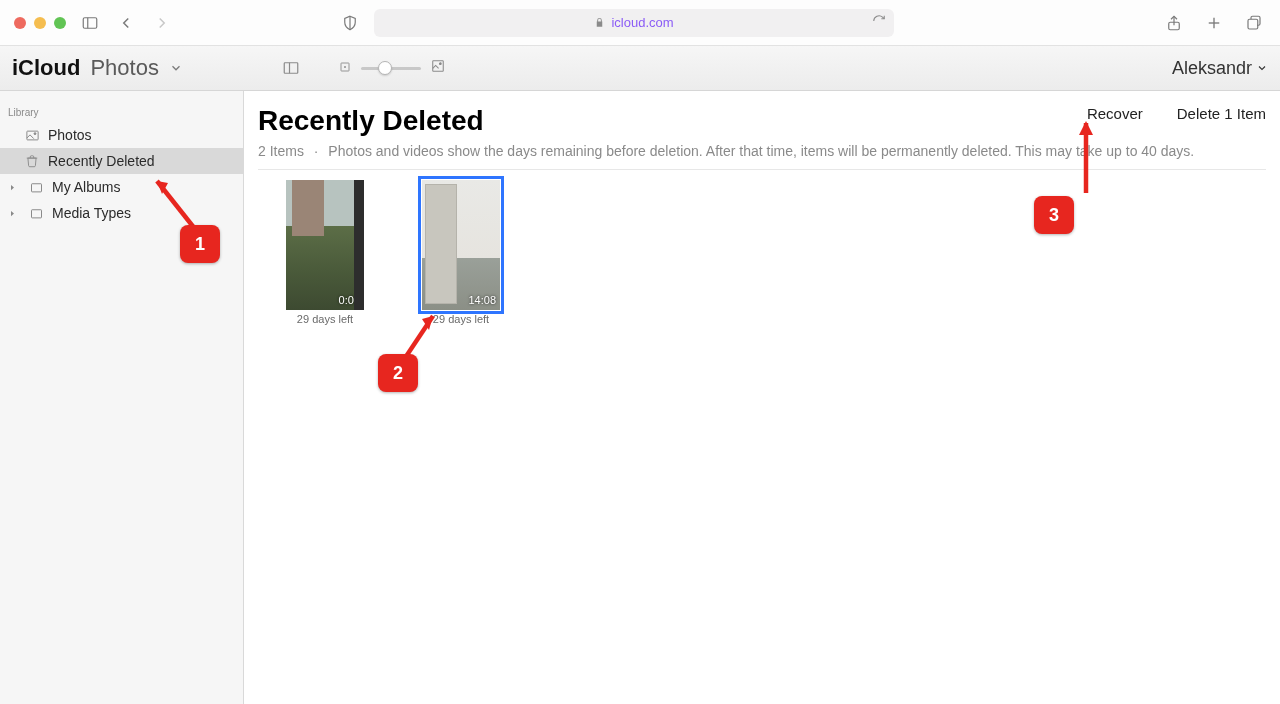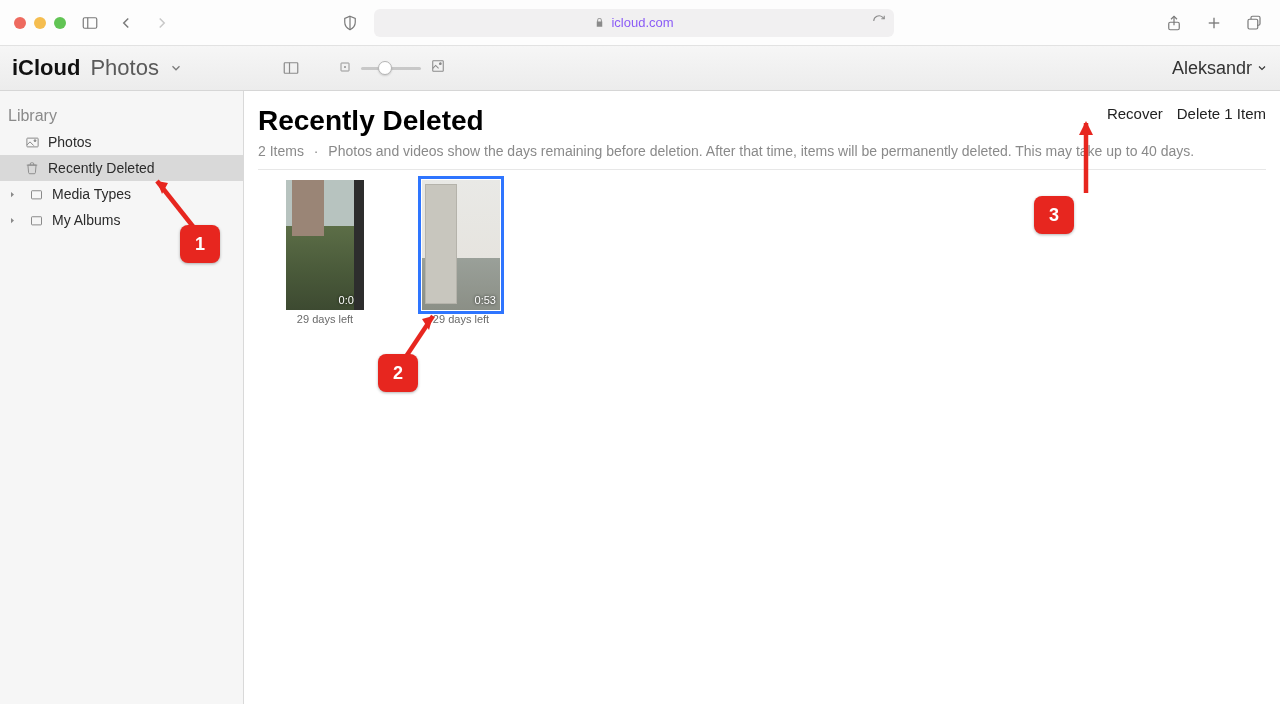--- a/index.html
+++ b/index.html
@@ -23,31 +23,31 @@
   .app-title { display:flex; align-items:center; gap:10px; font-size:22px; font-weight:600; }
   .app-title .thin { font-weight:400; color:#5a5a5a; }
   .app-title .chev { color:#7a7a7a; }
   .zoom-ctrl { display:flex; align-items:center; gap:10px; margin-left:18px; }
   .slider-track { width:60px; height:3px; background:#c8c8c8; border-radius:2px; position:relative; }
   .slider-knob { width:14px; height:14px; background:#fff; border:1px solid #b5b5b5; border-radius:50%; position:absolute; top:50%; transform:translate(-50%,-50%); box-shadow:0 1px 2px rgba(0,0,0,.15); }
   .user-menu { margin-left:auto; font-size:18px; color:#333; display:flex; align-items:center; gap:4px; }
 
   .main { flex:1; display:flex; min-height:0; }
   .sidebar { width:244px; background:#f6f6f6; border-right:1px solid #d9d9d9; padding-top:12px; }
-  .side-section { font-size:16px; color:#8a8a8a; padding:4px 8px 4px 8px; }
+  .side-section { font-size:10px; color:#8a8a8a; padding:4px 8px 4px 8px; }
   .side-item { display:flex; align-items:center; gap:8px; font-size:14px; color:#2b2b2b; padding:4px 8px 4px 24px; height:26px; }
   .side-item .iconbox { width:16px; height:16px; color:#8a8a8a; display:flex; align-items:center; justify-content:center; }
   .side-item.selected { background:#d9d9d9; }
   .side-item.album { padding-left:8px; }
   .disclosure { width:12px; color:#8a8a8a; }
 
   .content { flex:1; padding:14px 14px 0 14px; position:relative; }
   .content-head { display:flex; align-items:flex-start; }
   .page-title { font-size:28px; font-weight:700; }
-  .head-actions { margin-left:auto; display:flex; gap:14px; align-items:center; }
+  .head-actions { margin-left:auto; display:flex; gap:34px; align-items:center; }
   .head-actions span { font-size:15px; color:#222; }
   .subtext { margin-top:6px; font-size:14px; color:#8a8a8a; }
   .divider { border-bottom:1px solid #e7e7e7; margin-top:10px; }
   .grid { display:flex; gap:58px; padding-top:10px; padding-left:28px; }
   .thumb-wrap { display:flex; flex-direction:column; align-items:center; gap:3px; position:relative;}
   .thumb { width:78px; height:130px; background:#556; position:relative; overflow:hidden; }
   .thumb.selected { outline:3px solid #2e75ff; outline-offset:1px; }
   .duration { position:absolute; right:4px; bottom:4px; color:#fff; font-size:11px; font-weight:500; text-shadow:0 0 3px rgba(0,0,0,.8); }
   .caption { font-size:11px; color:#6a6a6a; }
 
@@ -207,35 +207,35 @@
       <span class="disclosure">
         <svg width="9" height="9" viewBox="0 0 24 24" fill="currentColor">
             <polygon points="8 5 16 12 8 19"></polygon>
           </svg>
       </span>
       <span class="iconbox">
         <svg width="15" height="15" viewBox="0 0 24 24" fill="none" stroke="currentColor" stroke-width="1.6">
             <rect x="4" y="6" width="16" height="13" rx="1"></rect>
           </svg>
       </span>
-      <span>Media Types</span>
+      <span>My Albums</span>
     </div>
 
     <div class="side-item album">
       <span class="disclosure">
         <svg width="9" height="9" viewBox="0 0 24 24" fill="currentColor">
             <polygon points="8 5 16 12 8 19"></polygon>
           </svg>
       </span>
       <span class="iconbox">
         <svg width="15" height="15" viewBox="0 0 24 24" fill="none" stroke="currentColor" stroke-width="1.6">
             <rect x="4" y="6" width="16" height="13" rx="1"></rect>
           </svg>
       </span>
-      <span>My Albums</span>
+      <span>Media Types</span>
     </div>
 
     <div class="arrow" style="left:145px; top:78px">
       <svg width="60" height="70">
           <line x1="50" y1="60" x2="12" y2="12"></line>
           <polygon points="12,12 23,14 17,25"></polygon>
         </svg>
     </div>
     <div class="badge" style="left:180px; top:134px">1</div>
   </div>
@@ -257,21 +257,21 @@
 
     <div class="grid">
       <div class="thumb-wrap">
         <div class="thumb t0">
           <span class="duration">0:09</span>
         </div>
         <div class="caption">29 days left</div>
       </div>
       <div class="thumb-wrap">
         <div class="thumb t1 selected">
-          <span class="duration">0:53</span>
+          <span class="duration">14:08</span>
         </div>
         <div class="caption">29 days left</div>
       </div>
     </div>
 
     <div class="arrow" style="left:145px; top:215px">
       <svg width="60" height="70">
           <line x1="12" y1="58" x2="44" y2="10"></line>
           <polygon points="44,10 33,13 40,24"></polygon>
         </svg>

